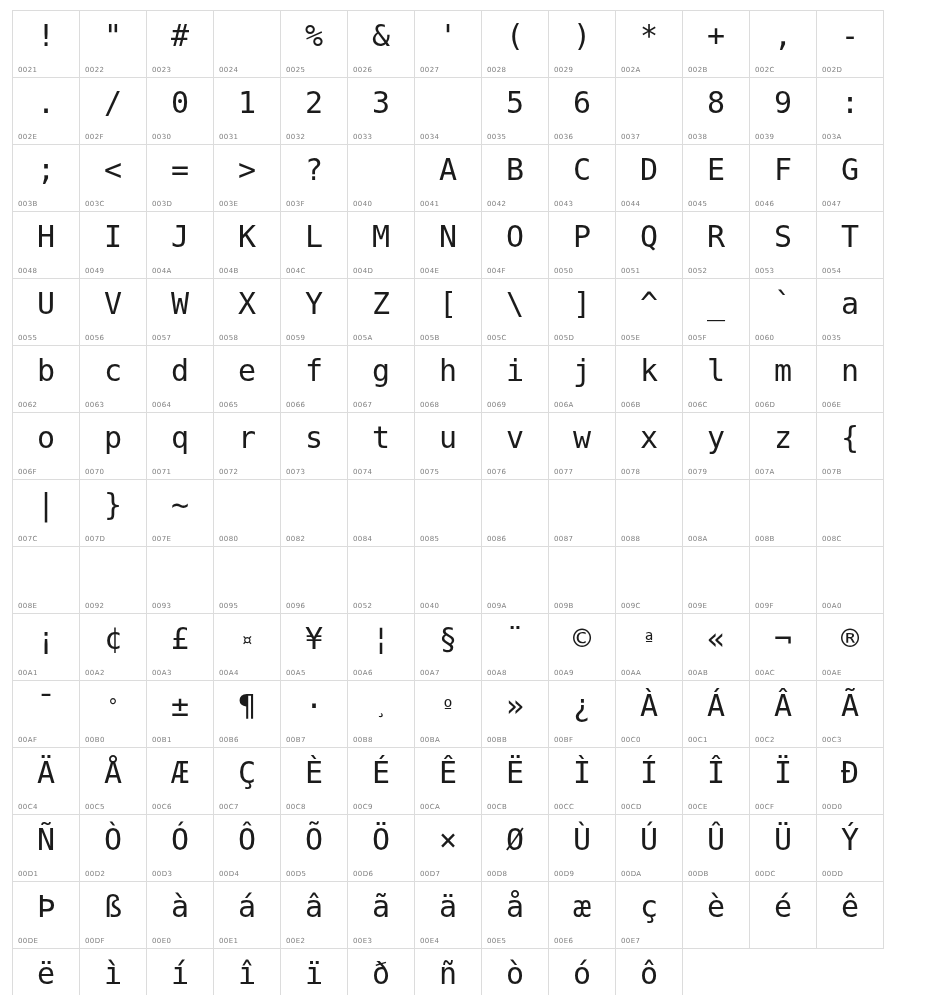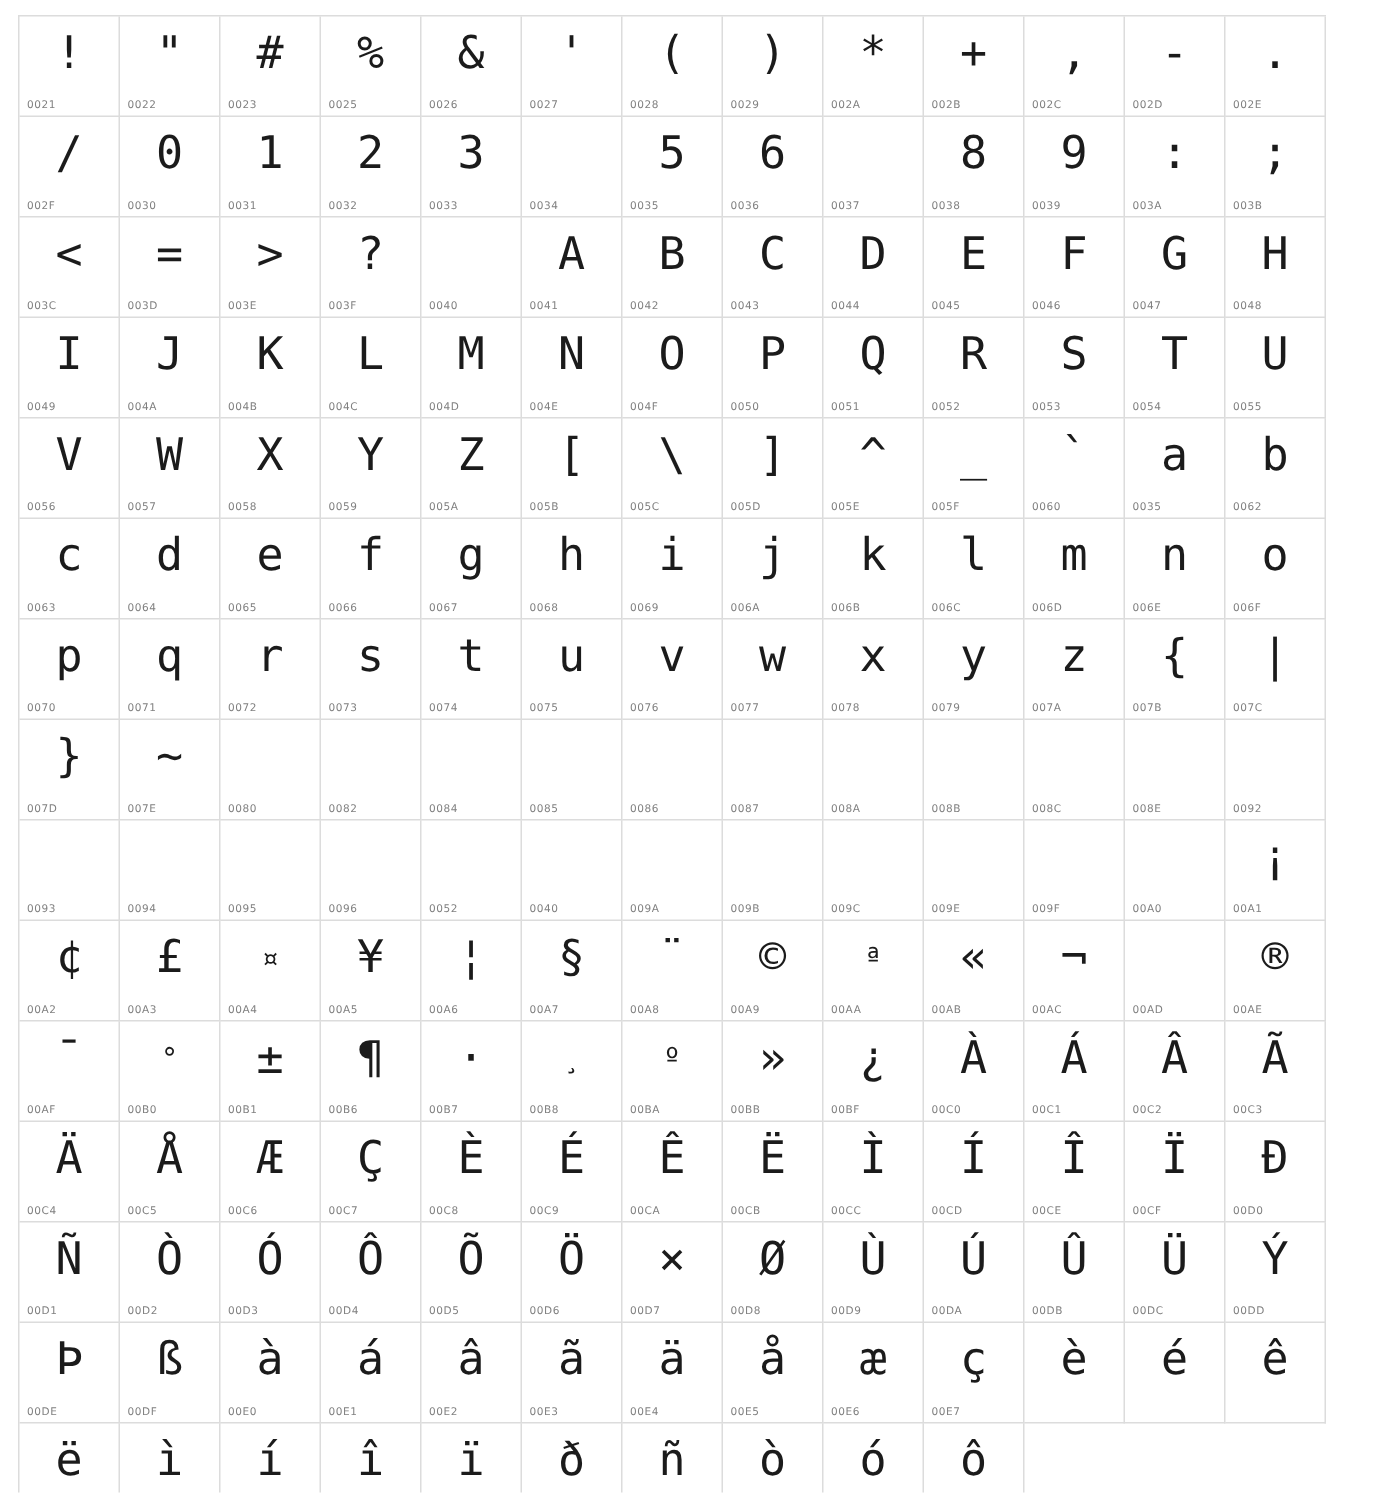--- a/index.html
+++ b/index.html
@@ -57,20 +57,24 @@
       <div class="code">0021</div>
     </div>
     <div class="cell">
       <div class="glyph">"</div>
       <div class="code">0022</div>
     </div>
     <div class="cell">
       <div class="glyph">#</div>
       <div class="code">0023</div>
     </div>
+    <div class="cell blank">
+      <div class="glyph"></div>
+      <div class="code">0024</div>
+    </div>
     <div class="cell">
       <div class="glyph">%</div>
       <div class="code">0025</div>
     </div>
     <div class="cell">
       <div class="glyph">&amp;</div>
       <div class="code">0026</div>
     </div>
     <div class="cell">
       <div class="glyph">'</div>
@@ -443,20 +447,24 @@
     <div class="cell blank">
       <div class="glyph"></div>
       <div class="code">0086</div>
     </div>
     <div class="cell blank">
       <div class="glyph"></div>
       <div class="code">0087</div>
     </div>
     <div class="cell blank">
       <div class="glyph"></div>
+      <div class="code">0088</div>
+    </div>
+    <div class="cell blank">
+      <div class="glyph"></div>
       <div class="code">008A</div>
     </div>
     <div class="cell blank">
       <div class="glyph"></div>
       <div class="code">008B</div>
     </div>
     <div class="cell blank">
       <div class="glyph"></div>
       <div class="code">008C</div>
     </div>
@@ -464,24 +472,20 @@
       <div class="glyph"></div>
       <div class="code">008E</div>
     </div>
     <div class="cell blank">
       <div class="glyph"></div>
       <div class="code">0092</div>
     </div>
     <div class="cell blank">
       <div class="glyph"></div>
       <div class="code">0093</div>
-    </div>
-    <div class="cell blank">
-      <div class="glyph"></div>
-      <div class="code">0094</div>
     </div>
     <div class="cell blank">
       <div class="glyph"></div>
       <div class="code">0095</div>
     </div>
     <div class="cell blank">
       <div class="glyph"></div>
       <div class="code">0096</div>
     </div>
     <div class="cell blank">
@@ -556,24 +560,20 @@
       <div class="glyph small">ª</div>
       <div class="code">00AA</div>
     </div>
     <div class="cell">
       <div class="glyph">«</div>
       <div class="code">00AB</div>
     </div>
     <div class="cell">
       <div class="glyph">¬</div>
       <div class="code">00AC</div>
-    </div>
-    <div class="cell">
-      <div class="glyph">­</div>
-      <div class="code">00AD</div>
     </div>
     <div class="cell">
       <div class="glyph">®</div>
       <div class="code">00AE</div>
     </div>
     <div class="cell">
       <div class="glyph">¯</div>
       <div class="code">00AF</div>
     </div>
     <div class="cell">

